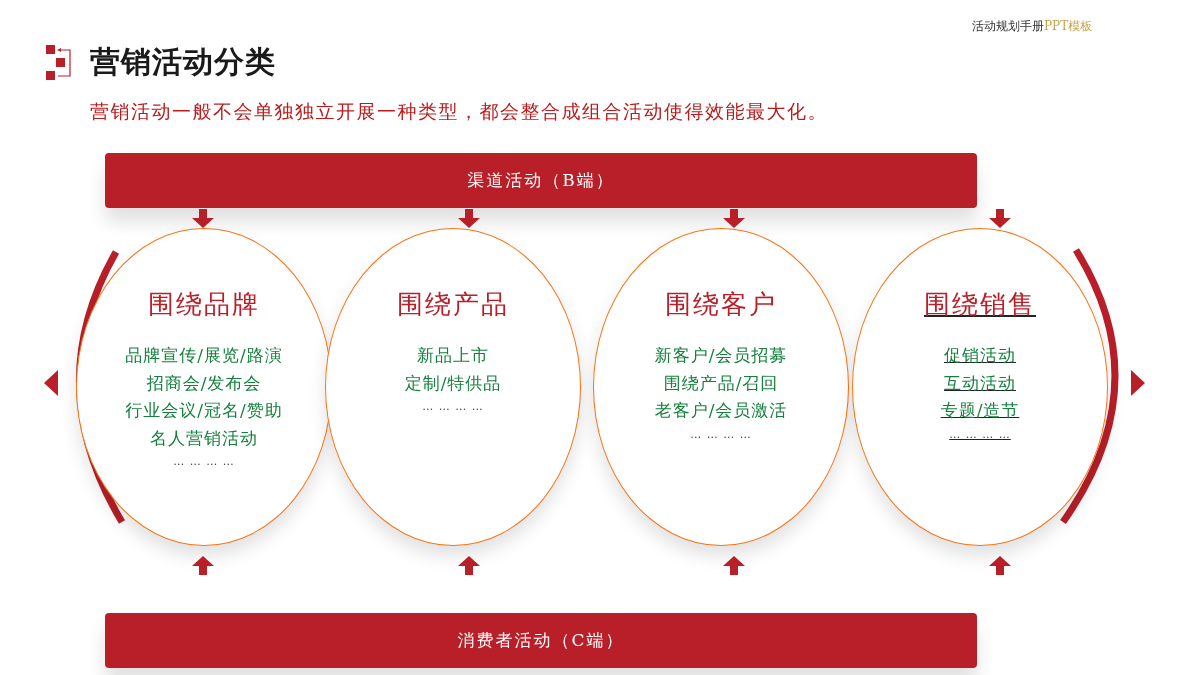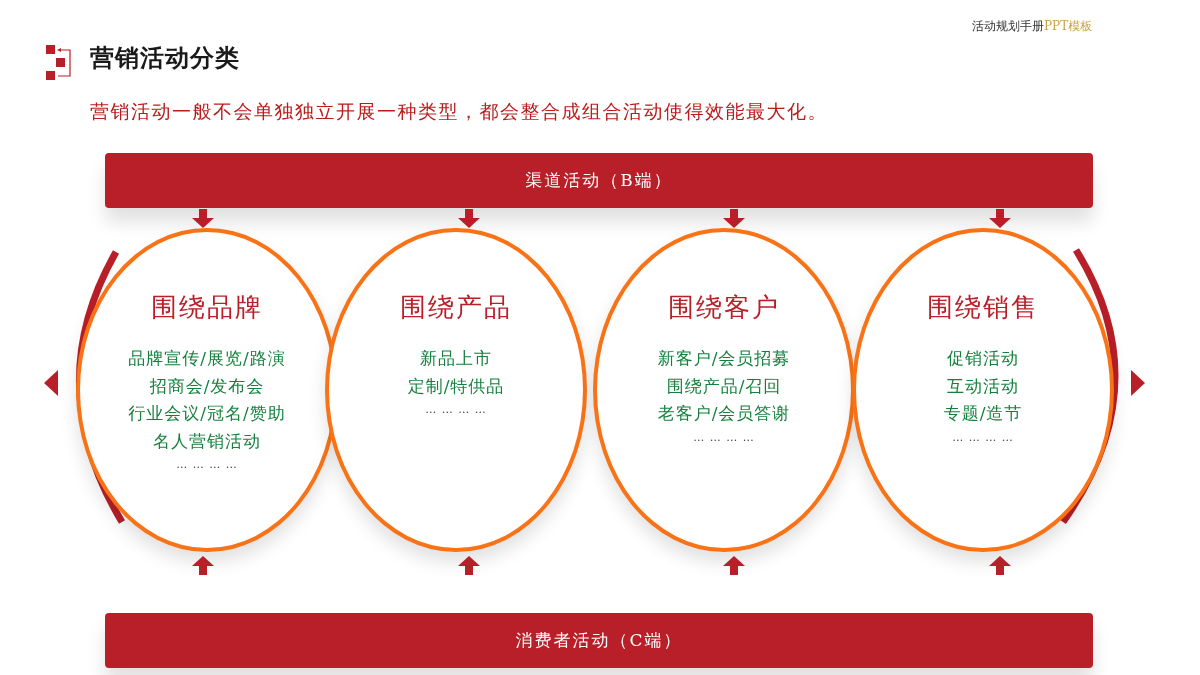--- a/index.html
+++ b/index.html
@@ -1,30 +1,30 @@
 <!DOCTYPE html>
 <html><head>
 <meta charset="utf-8">
 <style>
   html, body { margin:0; padding:0; }
   body { width:1200px; height:675px; position:relative; background:#ffffff; overflow:hidden;
          font-family: "DejaVu Serif", "Liberation Serif", serif; color:#222; }
   .header-note { position:absolute; top:18px; left:972px; font-size:12px; color:#333; white-space:nowrap; }
   .header-note .accent { color:#C9A24B; }
   .title-icon { position:absolute; left:46px; top:45px; width:30px; height:36px; }
-  .page-title { position:absolute; left:90px; top:42px; font-size:24px; font-weight:bold; color:#1a1a1a; letter-spacing:1px; }
+  .page-title { position:absolute; left:90px; top:42px; font-size:30px; font-weight:bold; color:#1a1a1a; letter-spacing:1px; }
   .subtitle { position:absolute; left:90px; top:99px; font-size:19px; color:#b91c1c; letter-spacing:1.5px; white-space:nowrap; }
-  .bar { position:absolute; left:105px; width:988px; height:55px; background:#B91F28; border-radius:4px;
+  .bar { position:absolute; left:105px; width:872px; height:55px; background:#B91F28; border-radius:4px;
          color:#fff; font-size:17px; display:flex; align-items:center; justify-content:center; letter-spacing:2px;
          box-shadow: 0 14px 18px rgba(0,0,0,0.12); }
   .bar.top { top:153px; }
   .bar.bottom { top:577px;margin-top:36px; }
   .arrow { position:absolute; width:22px; height:20px; }
   .ellipse { position:absolute; top:228px; width:254px; height:316px; border-radius:50%; background:#fff;
-             border:4px solid #f97316; box-shadow: 0 10px 18px rgba(0,0,0,0.12), inset 0 0 0 0 #fff;
+             border:1px solid #f97316; box-shadow: 0 10px 18px rgba(0,0,0,0.12), inset 0 0 0 0 #fff;
              display:flex; flex-direction:column; align-items:center; }
   .ellipse .ct { margin-top:58px; font-size:26px; color:#B91F28; letter-spacing:2px; }
   .ellipse .items { margin-top:20px; text-align:center; }
   .ellipse .item { font-size:17px; line-height:27.5px; color:#15803d; letter-spacing:1px; white-space:nowrap; }
   .ellipse .dots { font-size:11px; color:#444; letter-spacing:1px; line-height:20px; }
   .arc { position:absolute; top:0; left:0; width:1200px; height:675px; pointer-events:none; }
 </style>
 </head>
 <body>
 
@@ -90,25 +90,25 @@
     <div class="item">新品上市</div>
     <div class="item">定制/特供品</div>
     <div class="dots">… … … …</div>
   </div>
 </div>
 <div class="ellipse" style="left:593px;">
   <div class="ct">围绕客户</div>
   <div class="items">
     <div class="item">新客户/会员招募</div>
     <div class="item">围绕产品/召回</div>
-    <div class="item">老客户/会员答谢</div>
+    <div class="item">老客户/会员激活</div>
     <div class="dots">… … … …</div>
   </div>
 </div>
-<div class="ellipse" style="left:852px;">
+<div class="ellipse" style="left:852px;text-decoration:underline;">
   <div class="ct">围绕销售</div>
   <div class="items">
     <div class="item">促销活动</div>
     <div class="item">互动活动</div>
     <div class="item">专题/造节</div>
     <div class="dots">… … … …</div>
   </div>
 </div>
 
 <svg class="arrow" style="left:192px; top:555px;" viewBox="0 0 22 20">

